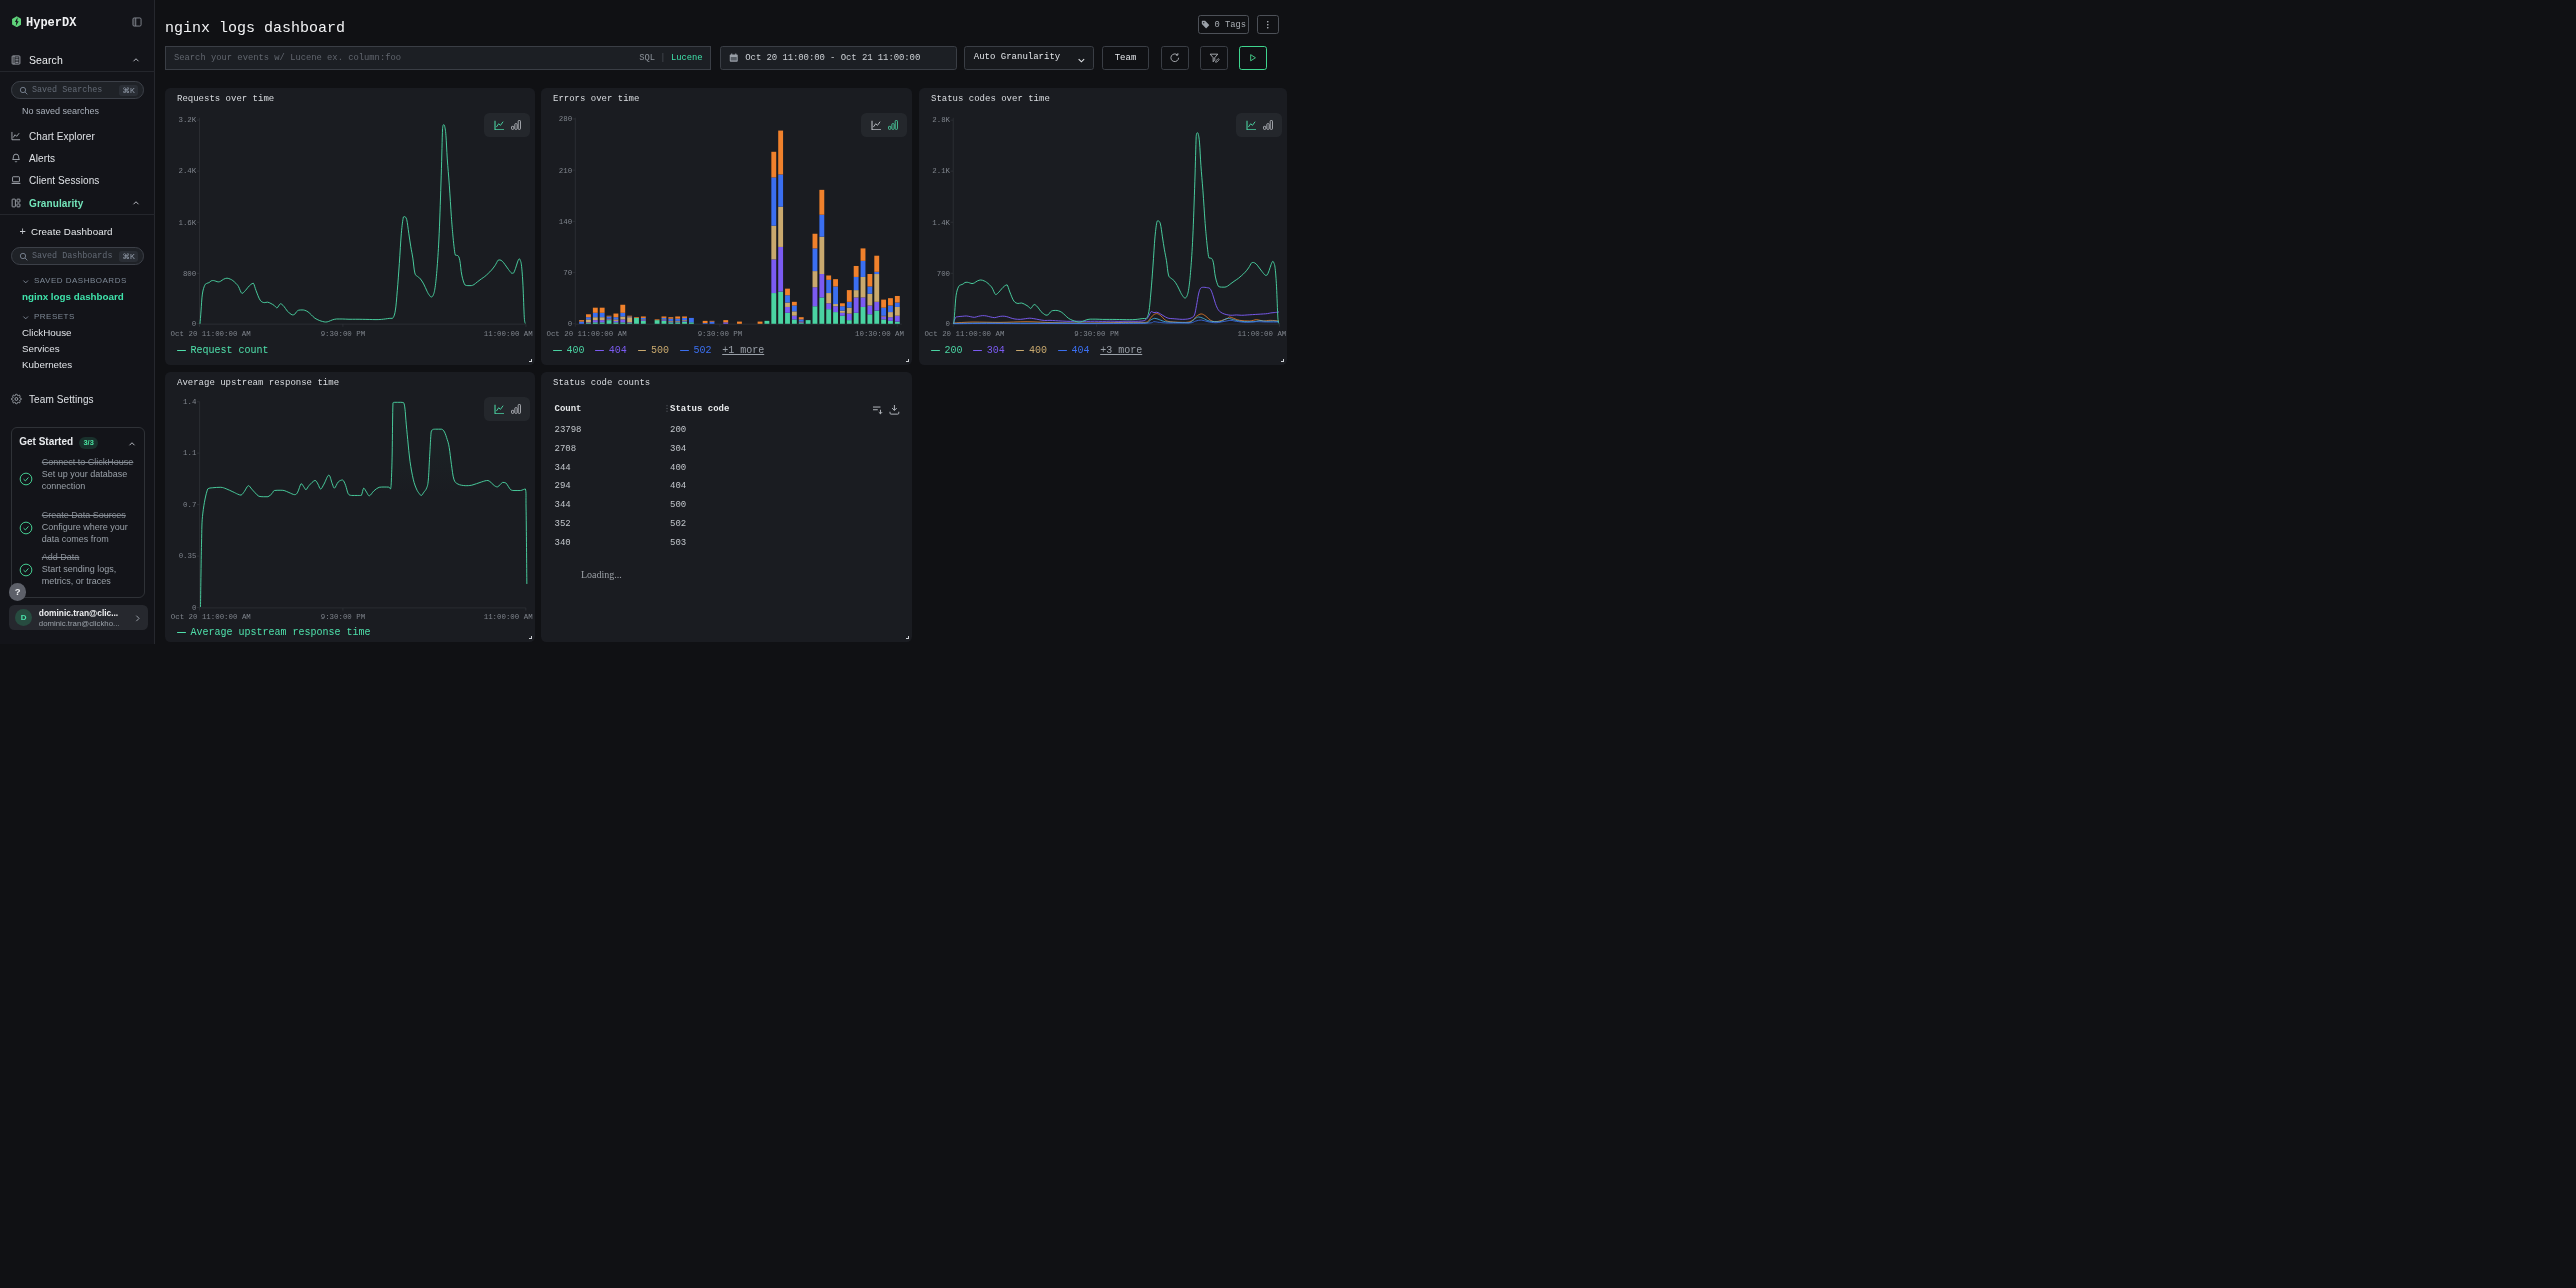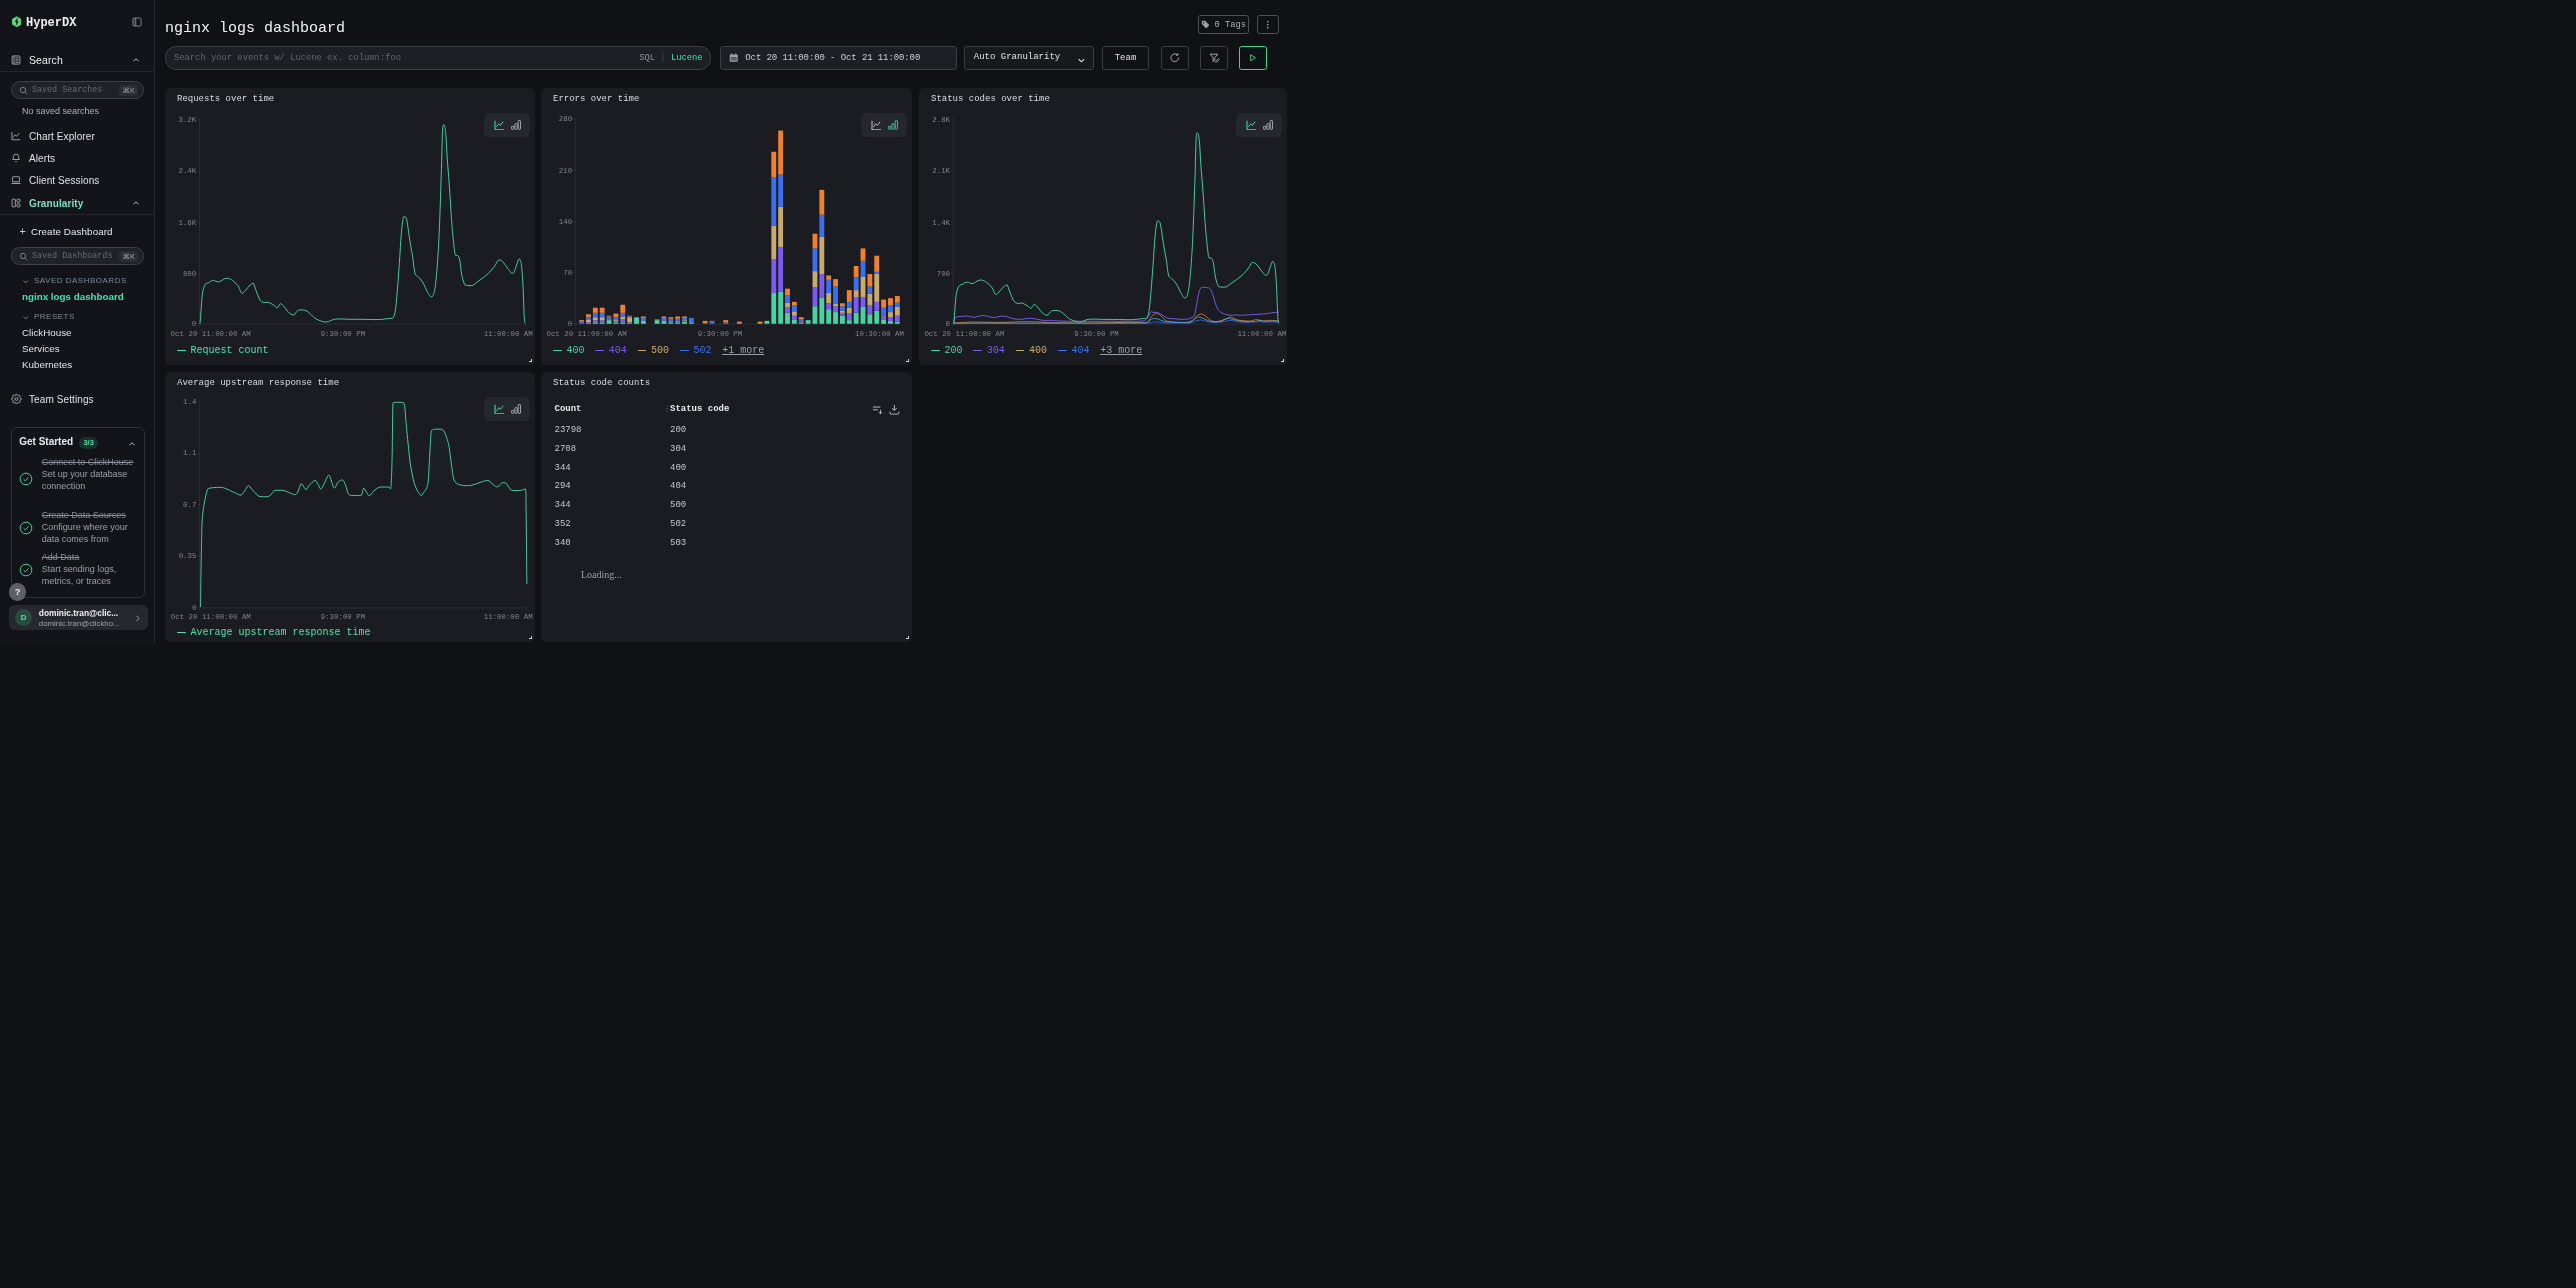--- a/index.html
+++ b/index.html
@@ -24,21 +24,21 @@
 #help { position:absolute; left:8.8px; top:583px; width:17.6px; height:17.6px; border-radius:50%; background:#5d6069; color:#eceef0; font-size:9.5px; font-weight:bold; text-align:center; line-height:17.6px; }
 #ucard { position:absolute; left:8.8px; top:605px; width:139px; height:25px; background:#26282e; border-radius:5.4px; }
 #uav { position:absolute; left:6px; top:3.7px; width:17.6px; height:17.6px; border-radius:50%; background:#274c40; color:#4be3ac; font-weight:bold; font-size:8px; text-align:center; line-height:17.6px; }
 #uname { position:absolute; left:30px; top:3.4px; font-size:8.4px; font-weight:bold; color:#edeef0; }
 #umail { position:absolute; left:30px; top:13.5px; font-size:7.8px; color:#9aa1a9; }
 #uchev { position:absolute; right:6px; top:7.4px; }
 
 #logotxt { position:absolute; left:26px; top:16px; font-family:"Liberation Mono", monospace; font-weight:bold; font-size:12px; color:#f0f1f3; }
 #title { position:absolute; left:165px; top:19.6px; font-family:"Liberation Mono", monospace; font-size:15px; color:#f2f3f5; }
 .btn { position:absolute; border:0.7px solid #4d5158; border-radius:2.7px; display:flex; align-items:center; justify-content:center; gap:4.7px; font-family:"Liberation Mono", monospace; color:#a9aeb4; }
-#search { position:absolute; left:165px; top:46px; width:546px; height:24px; background:#1c1f24; border:0.7px solid #3a3e45; border-radius:11px; }
+#search { position:absolute; left:165px; top:46px; width:546px; height:24px; background:#1c1f24; border:0.7px solid #3a3e45; border-radius:0; }
 #search .ph { position:absolute; left:8px; top:5.7px; font-family:"Liberation Mono", monospace; font-size:8.8px; color:#61666e; }
 #search .langs { position:absolute; right:7.4px; top:5.7px; font-family:"Liberation Mono", monospace; font-size:8.8px; color:#8b9199; }
 #dates { position:absolute; left:720px; top:46px; width:237px; height:24px; background:#1c1f24; border:0.7px solid #3a3e45; border-radius:2.7px; display:flex; align-items:center; }
 #dates .cal { margin:0 6.8px 0 8px; display:flex; }
 #dates .dtx { font-family:"Liberation Mono", monospace; font-size:9px; color:#ccd0d5; letter-spacing:-0.1px; }
 #gran { position:absolute; left:964px; top:46px; width:130px; height:24px; background:#17191d; border:0.7px solid #3a3e45; border-radius:2.7px; }
 #gran .tx { position:absolute; left:8.8px; top:5.4px; font-family:"Liberation Mono", monospace; font-size:9px; color:#e2e5e9; }
 #gran .ch { position:absolute; right:7.4px; top:7.4px; }
 .legend { position:absolute; left:12px; font-family:"Liberation Mono", monospace; font-size:10px; display:flex; gap:10.8px; align-items:flex-end; }
 .lgi { display:flex; align-items:center; gap:4.7px; }

